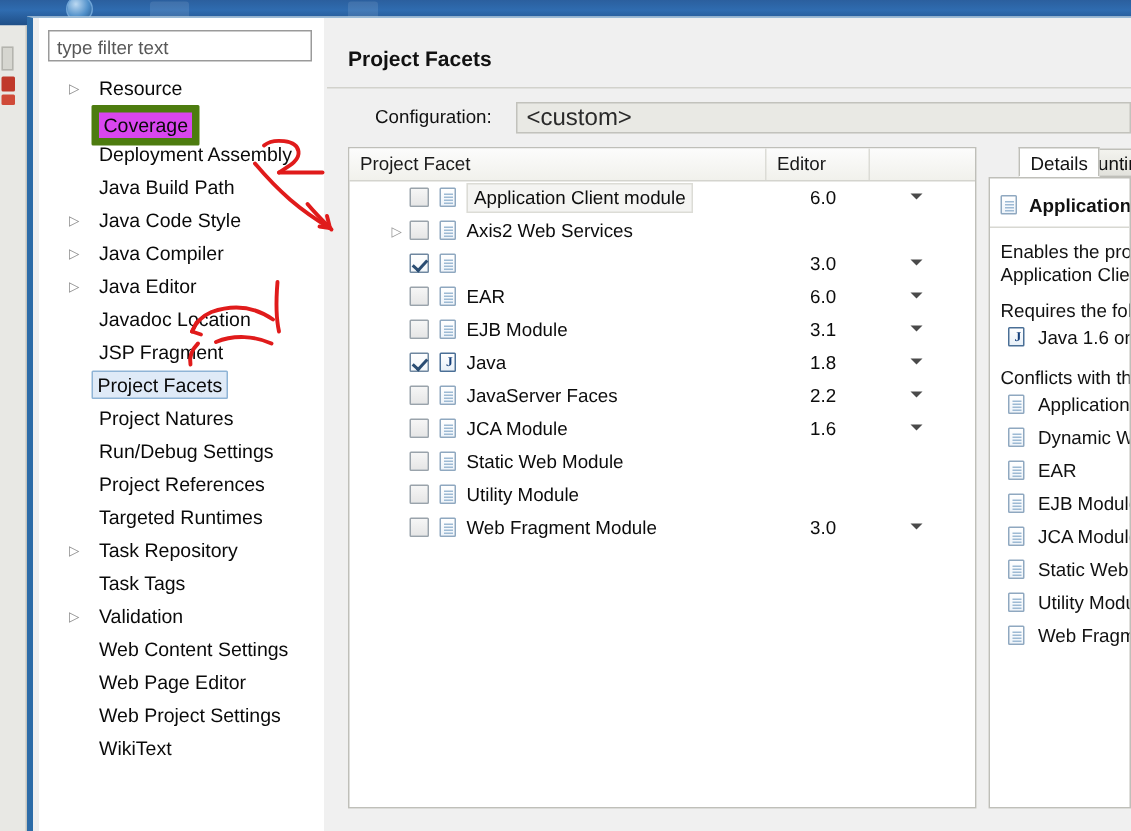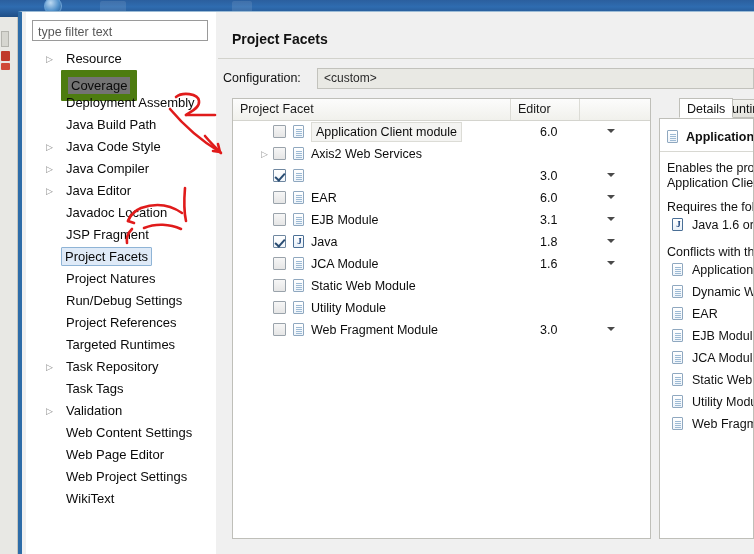--- a/index.html
+++ b/index.html
@@ -100,22 +100,22 @@
   }
   .tree-item .twisty {
     position: absolute; left: 20px; top: 0;
     width: 10px; height: 22px;
     line-height: 22px;
     color: #8d8d8d;
     font-size: 9px;
   }
   .tree-item .lbl { display: inline-block; padding: 0 2px; }
   .tree-item.sel .lbl {
-    background: #737373;
-    border: 7px solid #4d7c0f;
+    background: #d946ef;
+    border: 5px solid #4d7c0f;
     padding: 0 3px;
     margin-left: -3px;
     line-height: 17px;
     border-radius: 1px;
   }
   .tree-item.sel2 .lbl {
     background: #dfeaf7;
     border: 1px solid #8fb4d6;
     padding: 0 3px;
     margin-left: -3px;
@@ -132,32 +132,32 @@
   .page-title {
     position: absolute; left: 14px; top: 19px;
     font-size: 14px; font-weight: bold; color: #111;
     font-family: "Liberation Sans", sans-serif;
   }
   .title-rule {
     position: absolute; left: 0; top: 46px; right: 0; height: 1px;
     background: #d2d2cc;
   }
   .config-row {
-    position: absolute; left: 5px; top: 56px; right: 0; height: 22px; text-decoration: underline;
+    position: absolute; left: 32px; top: 56px; right: 0; height: 22px; text-decoration: underline;
   }
   .config-label {
     position: absolute; left: 0; top: 3px;
     font-size: 12.5px; color: #111;
   }
   .config-combo {
     position: absolute; left: 94px; top: 0;
     right: 0; height: 21px;
     background: #e9e9e4;
     border: 1px solid #c2c2bc;
-    font-size: 12px;
+    font-size: 16px;
     color: #2a2a2a;
     line-height: 19px;
     padding-left: 6px;
   }
 
   
   .facet-table {
     position: absolute; left: 14px; top: 86px;
     width: 419px; height: 441px;
     background: #ffffff;
@@ -408,20 +408,27 @@
               <div class="frow">
                 <span class="cbx on"></span>
                 <span class="ficon java"></span>
                 <span class="fname">Java</span>
                 <span class="fver">1.8</span>
                 <span class="fdd"></span>
               </div>
               <div class="frow">
                 <span class="cbx"></span>
                 <span class="ficon"></span>
+                <span class="fname">JavaServer Faces</span>
+                <span class="fver">2.2</span>
+                <span class="fdd"></span>
+              </div>
+              <div class="frow">
+                <span class="cbx"></span>
+                <span class="ficon"></span>
                 <span class="fname">JCA Module</span>
                 <span class="fver">1.6</span>
                 <span class="fdd"></span>
               </div>
               <div class="frow">
                 <span class="cbx"></span>
                 <span class="ficon"></span>
                 <span class="fname">Static Web Module</span>
                 <span class="fver"></span>
               </div>

